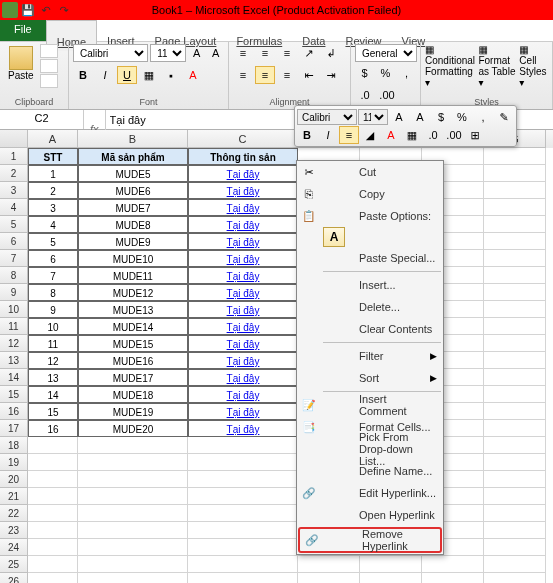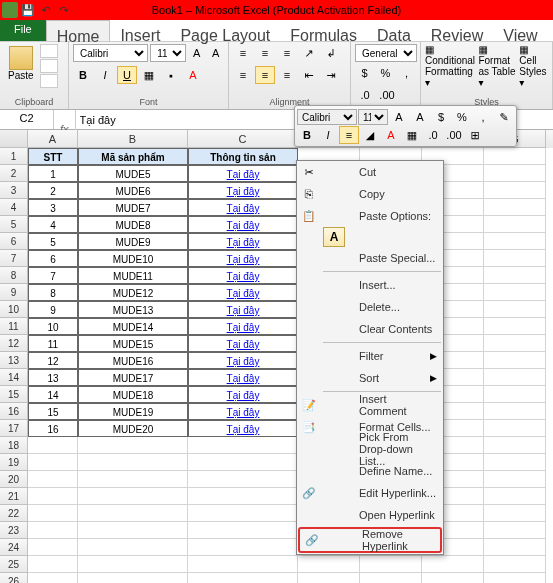--- a/index.html
+++ b/index.html
@@ -5,39 +5,39 @@
 * { margin: 0; padding: 0; box-sizing: border-box; font-family: 'Segoe UI', Tahoma, sans-serif; }
 body { background: #fff; font-size: 11px; overflow: hidden; width: 553px; height: 583px; }
 
 .titlebar { background: #ff0000; color: #000; height: 20px; display: flex; align-items: center; justify-content: center; font-size: 11px; position: relative; }
 .qat { position: absolute; left: 2px; top: 0; display: flex; gap: 2px; align-items: center; height: 20px; }
 .qat-icon { width: 16px; height: 16px; background: #5a8f3a; border-radius: 2px; }
 .qat-btn { width: 16px; height: 16px; display: flex; align-items: center; justify-content: center; color: #333; }
 
 .ribbon-tabs { background: #fff; display: flex; height: 22px; border-bottom: 1px solid #ccc; }
 .file-tab { background: #1a7228; color: #fff; padding: 3px 14px; font-size: 11px; }
-.tab { padding: 7px 10px; font-size: 16px; color: #444; cursor: pointer; }
+.tab { padding: 15px 10px; font-size: 11px; color: #444; cursor: pointer; text-decoration: underline; }
 .tab.active { background: #f0f0f0; border-top: 1px solid #c0c0c0; border-left: 1px solid #c0c0c0; border-right: 1px solid #c0c0c0; }
 
 .ribbon { background: linear-gradient(#f5f5f5, #e8e8e8); height: 68px; display: flex; border-bottom: 1px solid #b0b0b0; }
 .ribbon-group { border-right: 1px solid #c8c8c8; padding: 2px 4px; display: flex; flex-direction: column; justify-content: space-between; }
 .group-label { text-align: center; font-size: 9px; color: #555; }
 .group-content { display: flex; gap: 2px; flex: 1; }
 .paste-btn { display: flex; flex-direction: column; align-items: center; padding: 2px 4px; }
 .paste-icon { width: 24px; height: 24px; background: linear-gradient(#f8e0a0, #e8c060); border: 1px solid #c0a040; }
 .small-btns { display: flex; flex-direction: column; gap: 1px; }
 .small-btn { width: 18px; height: 14px; border: 1px solid #ccc; background: #fff; }
 
 .font-select { height: 18px; border: 1px solid #aaa; font-size: 10px; padding: 0 2px; background: #fff; }
 .fs-row { display: flex; gap: 2px; margin-bottom: 2px; }
 .icon-btn { width: 20px; height: 18px; border: 1px solid transparent; display: inline-flex; align-items: center; justify-content: center; font-size: 11px; cursor: pointer; }
 .icon-btn.active { background: #fdeeb3; border-color: #e0b040; }
 
 .formula-bar { display: flex; height: 20px; border-bottom: 1px solid #b0b0b0; background: #fff; }
-.name-box { width: 54px; border-right: 1px solid #ccc; padding: 2px 4px; text-align: center; font-size: 11px; }
+.name-box { width: 84px; border-right: 1px solid #ccc; padding: 2px 4px; text-align: center; font-size: 11px; }
 .fx-label { padding: 13px 6px; font-style: italic; color: #666; border-right: 1px solid #ccc; }
 .formula-input { flex: 1; padding: 2px 4px; border: none; font-size: 11px; }
 
 .grid-area { position: relative; }
 .col-headers { display: flex; height: 18px; background: linear-gradient(#f8f8f8, #e8e8e8); }
 .corner { width: 28px; border-right: 1px solid #c0c0c0; border-bottom: 1px solid #c0c0c0; background: linear-gradient(#f0f0f0, #e0e0e0); }
 .col-h { border-right: 1px solid #c0c0c0; border-bottom: 1px solid #c0c0c0; text-align: center; font-size: 11px; line-height: 18px; color: #333; }
 .col-A { width: 50px; }
 .col-B { width: 110px; }
 .col-C { width: 110px; }

